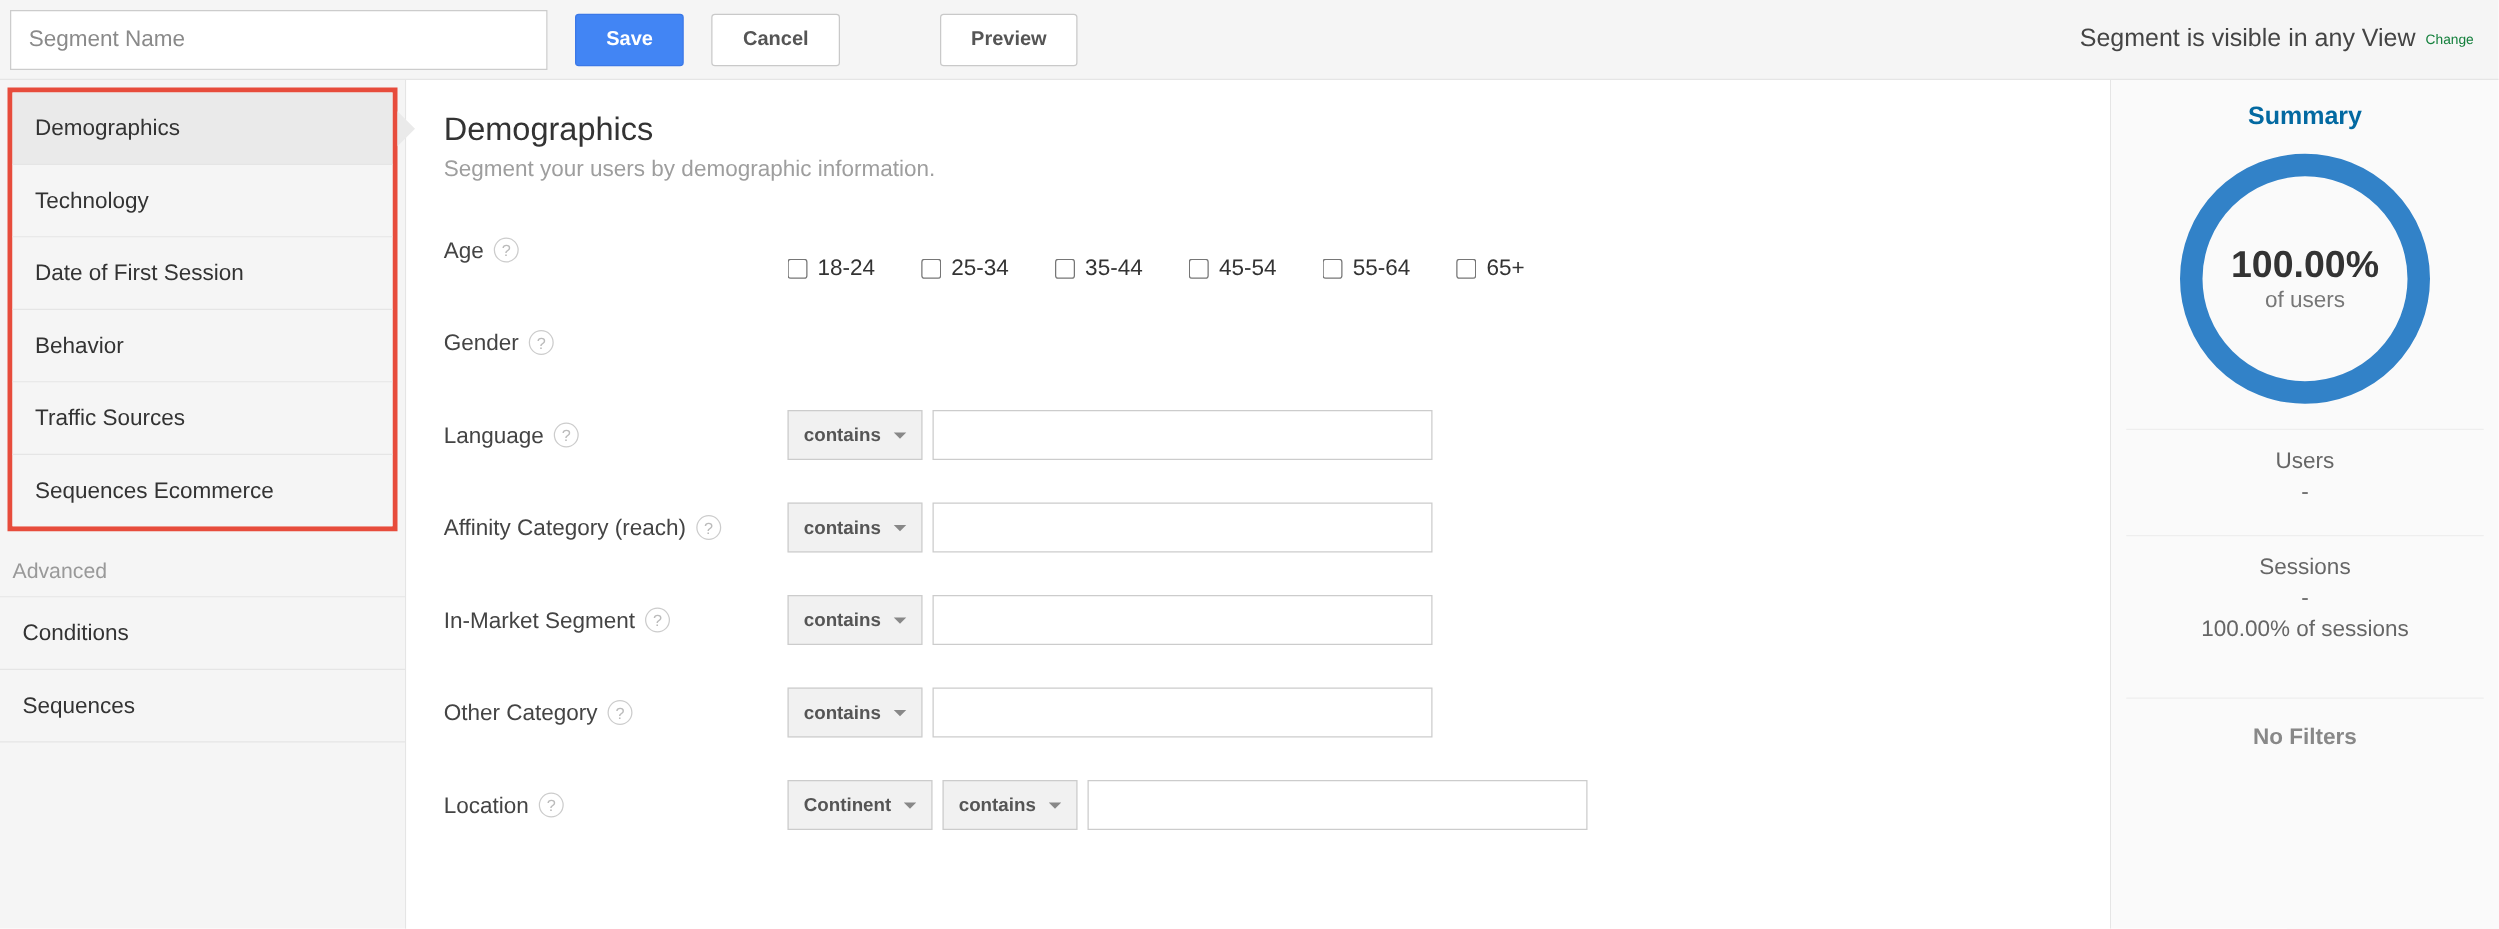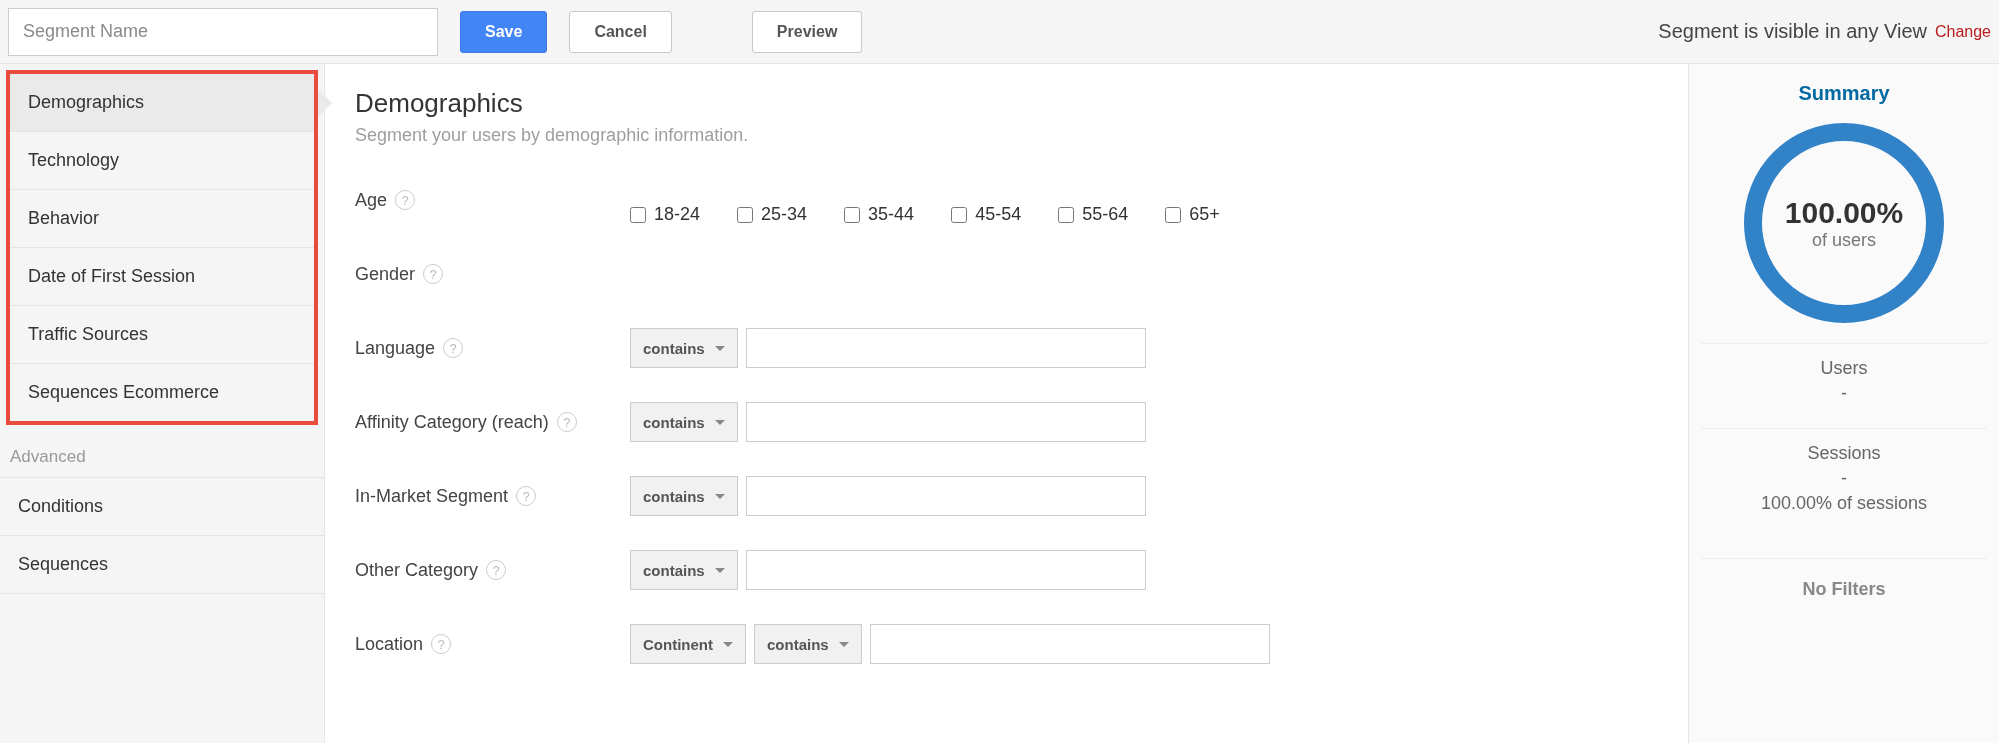--- a/index.html
+++ b/index.html
@@ -9,21 +9,21 @@
 
 .topbar { display: flex; align-items: center; padding: 8px; background: #f5f5f5; border-bottom: 1px solid #e5e5e5; height: 64px; }
 .segment-name-input { width: 430px; height: 48px; border: 1px solid #ccc; padding: 0 14px; font-size: 18px; color: #333; background: #fff; margin-right: 22px; }
 .segment-name-input::placeholder { color: #8a8a8a; }
 .btn { height: 42px; padding: 0 24px; font-size: 16px; border-radius: 3px; cursor: pointer; margin-right: 22px; }
 .btn-primary { background: #4285f4; color: #fff; border: 1px solid #3b78e7; font-weight: bold; }
 .btn-secondary { background: #fff; color: #555; border: 1px solid #c9c9c9; font-weight: bold; }
 .btn-preview { margin-left: 58px; }
 .topbar-spacer { flex: 1; }
 .visibility-text { font-size: 20px; color: #444; margin-right: 8px; }
-.change-link { color: #b91c1c; font-size: 16px; cursor: pointer; margin-right: 0; }
+.change-link { color: #15803d; font-size: 11px; cursor: pointer; margin-right: 12px; }
 
 .body-row { display: flex; background: #fff; min-height: 679px; }
 
 .sidebar { width: 325px; flex-shrink: 0; border-right: 1px solid #e5e5e5; background: #f5f5f5; }
 .sidebar-section-border { border: 4px solid #e74c3c; margin: 6px; }
 .sidebar-item { padding: 18px 18px; font-size: 18px; color: #333; border-bottom: 1px solid #e5e5e5; cursor: pointer; background: #f5f5f5; }
 .sidebar-item:last-child { border-bottom: none; }
 .sidebar-item.active { background: #eaeaea; position: relative; }
 .sidebar-item.active::after { content: ''; position: absolute; right: -18px; top: 50%; transform: translateY(-50%); border-left: 14px solid #eaeaea; border-top: 14px solid transparent; border-bottom: 14px solid transparent; }
 .advanced-label { padding: 16px 10px 10px 10px; font-size: 17px; color: #999; border-bottom: 1px solid #e5e5e5; }
@@ -70,22 +70,22 @@
   <span class="visibility-text">Segment is visible in any View</span>
   <span class="change-link">Change</span>
 </div>
 
 <div class="body-row">
 
   <div class="sidebar">
     <div class="sidebar-section-border">
       <div class="sidebar-item active"><span>Demographics</span></div>
       <div class="sidebar-item"><span>Technology</span></div>
+      <div class="sidebar-item"><span>Date of First Session</span></div>
       <div class="sidebar-item"><span>Behavior</span></div>
-      <div class="sidebar-item"><span>Date of First Session</span></div>
       <div class="sidebar-item"><span>Traffic Sources</span></div>
       <div class="sidebar-item"><span>Sequences Ecommerce</span></div>
     </div>
     <div class="advanced-label">Advanced</div>
     <div class="adv-item"><span>Conditions</span></div>
     <div class="adv-item"><span>Sequences</span></div>
   </div>
 
   <div class="main">
     <h1 class="panel-title">Demographics</h1>

